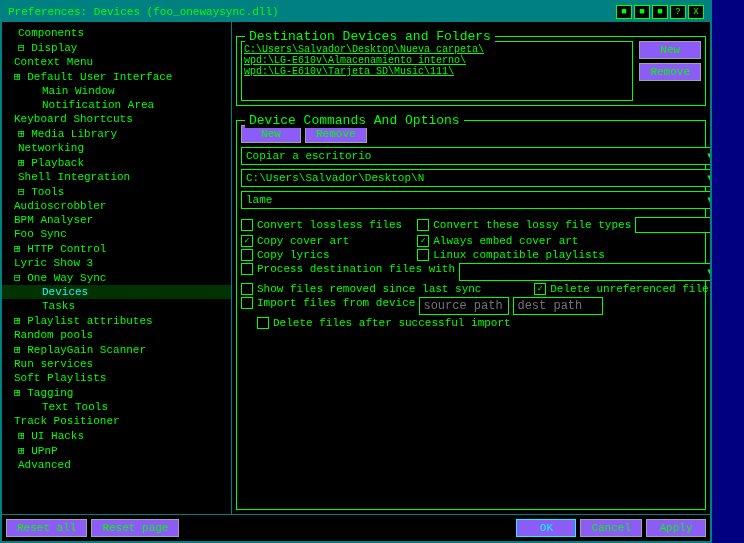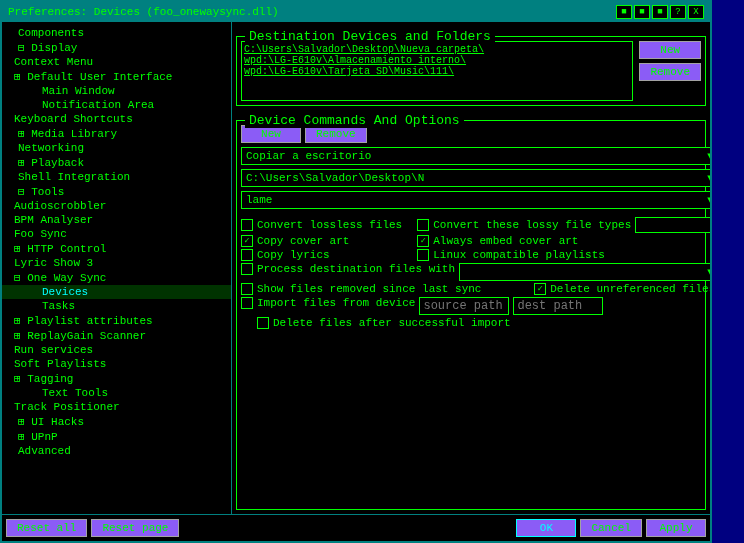--- a/index.html
+++ b/index.html
@@ -323,20 +323,21 @@
         <div class="sidebar-item indent1">⊟ Tools</div>
         <div class="sidebar-item indent2">Audioscrobbler</div>
         <div class="sidebar-item indent2">BPM Analyser</div>
         <div class="sidebar-item indent2">Foo Sync</div>
         <div class="sidebar-item indent2">⊞ HTTP Control</div>
         <div class="sidebar-item indent2">Lyric Show 3</div>
         <div class="sidebar-item indent2">⊟ One Way Sync</div>
         <div class="sidebar-item indent3 active">Devices</div>
         <div class="sidebar-item indent3">Tasks</div>
         <div class="sidebar-item indent2">⊞ Playlist attributes</div>
+        <div class="sidebar-item indent2">Random pools</div>
         <div class="sidebar-item indent2">⊞ ReplayGain Scanner</div>
         <div class="sidebar-item indent2">Run services</div>
         <div class="sidebar-item indent2">Soft Playlists</div>
         <div class="sidebar-item indent2">⊞ Tagging</div>
         <div class="sidebar-item indent3">Text Tools</div>
         <div class="sidebar-item indent2">Track Positioner</div>
         <div class="sidebar-item indent1">⊞ UI Hacks</div>
         <div class="sidebar-item indent1">⊞ UPnP</div>
         <div class="sidebar-item indent1">Advanced</div>
       </div>

